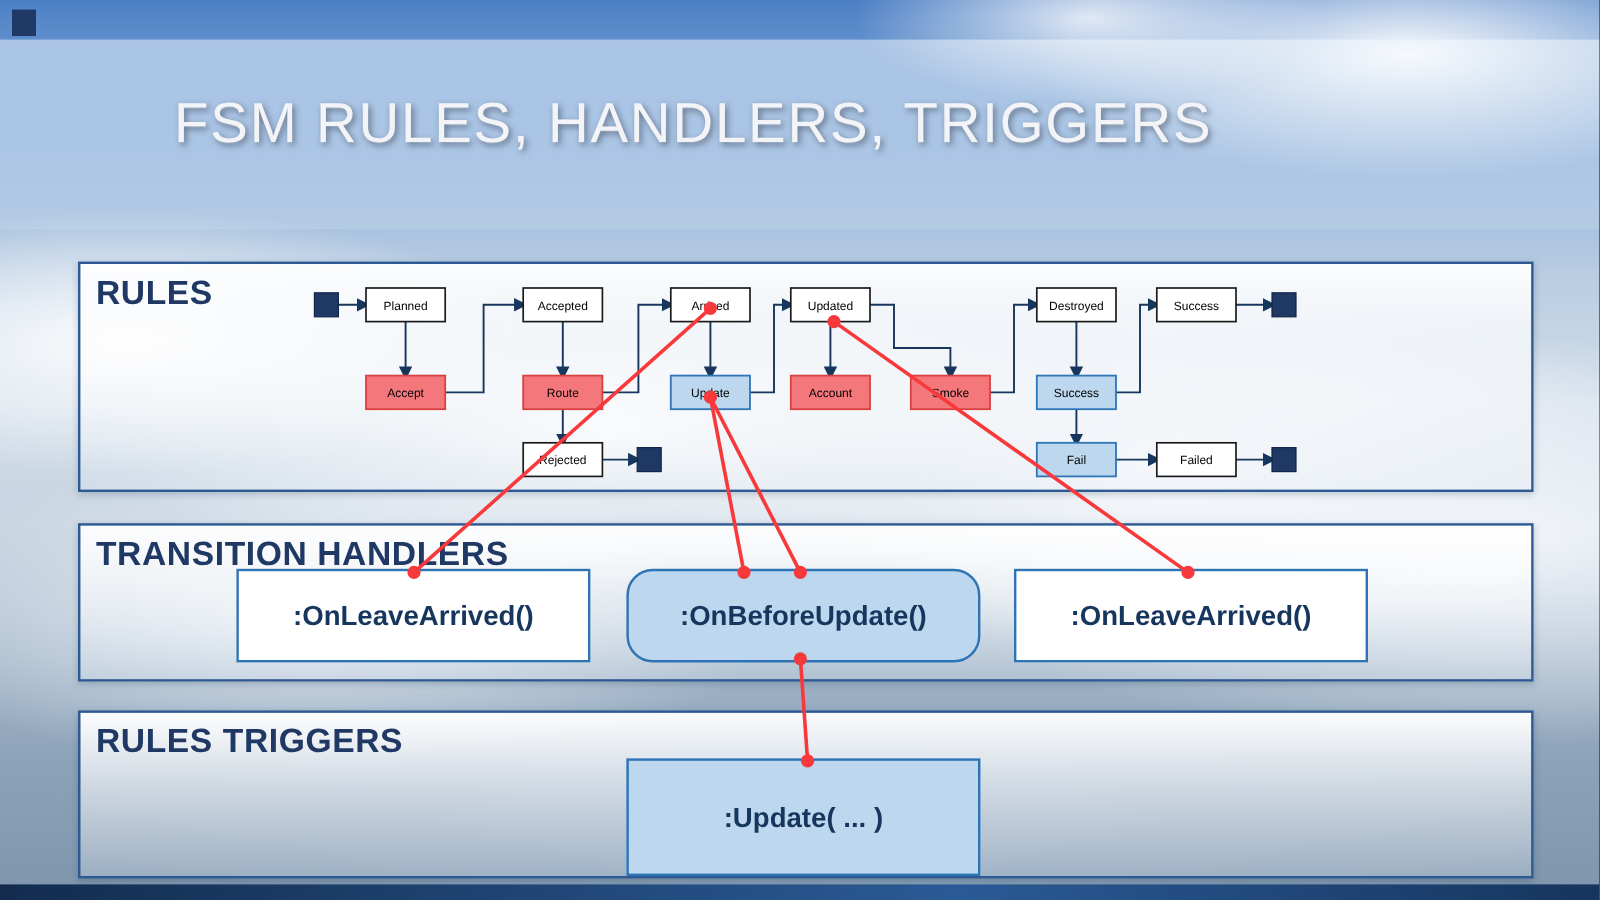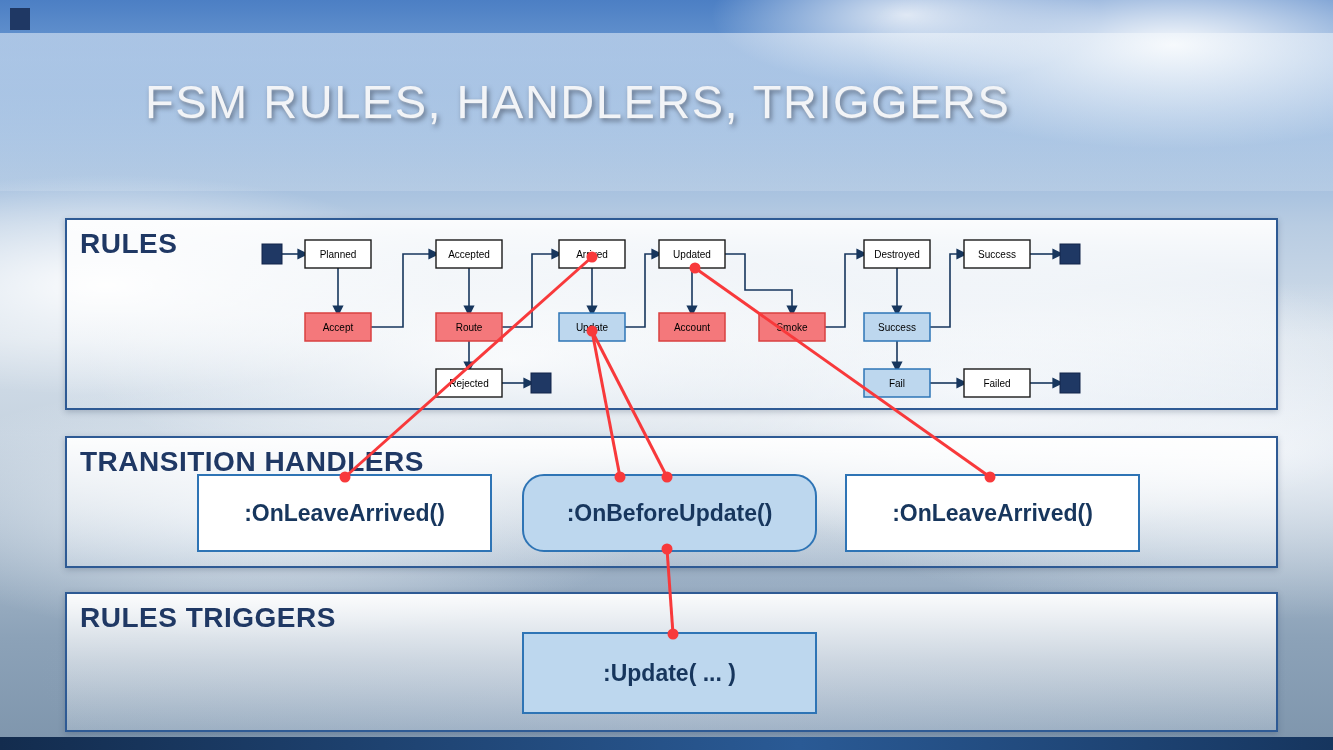--- a/index.html
+++ b/index.html
@@ -37,21 +37,21 @@
   .fsm .conn{fill:none;stroke:#17365D;stroke-width:1.6;}
   .fsm .state{fill:#FFFFFF;stroke:#1a1a1a;stroke-width:1.4;}
   .fsm .tred{fill:#F4787B;stroke:#D94040;stroke-width:1.5;}
   .fsm .tblue{fill:#BDD7EE;stroke:#2E75B6;stroke-width:1.5;}
   .fsm .term{fill:#1F3864;stroke:#12254A;stroke-width:1;}
   .hbox{position:absolute;top:36px;width:295px;height:78px;box-sizing:border-box;
     border:2px solid #2E74B5;background:#FFFFFF;
     display:flex;flex-direction:column;justify-content:center;align-items:center;gap:1px;}
   .hbox.blue{background:#BDD7EE;border-radius:22px;}
   .hline{font-size:23px;font-weight:bold;color:#17365D;line-height:31px;white-space:pre;}
-  .tbox{position:absolute;left:455px;top:38px;width:295px;height:82px;box-sizing:border-box;
+  .tbox{position:absolute;left:455px;top:38px;width:295px;height:98px;box-sizing:border-box;
     border:2px solid #2E74B5;background:#BDD7EE;
     display:flex;flex-direction:column;justify-content:center;align-items:center;gap:1px;}
   .overlay{position:absolute;left:0;top:0;width:1333px;height:750px;pointer-events:none;z-index:10;}
   .overlay line{stroke:#F8393B;stroke-width:3;}
   .overlay circle{fill:#F8393B;}
   .bottom-bar{position:absolute;left:0;top:737px;width:100%;height:13px;
     background:linear-gradient(90deg,#132C4E 0%,#2A5A95 60%,#16355E 100%);z-index:4;}
 </style>
 </head>
 <body>

